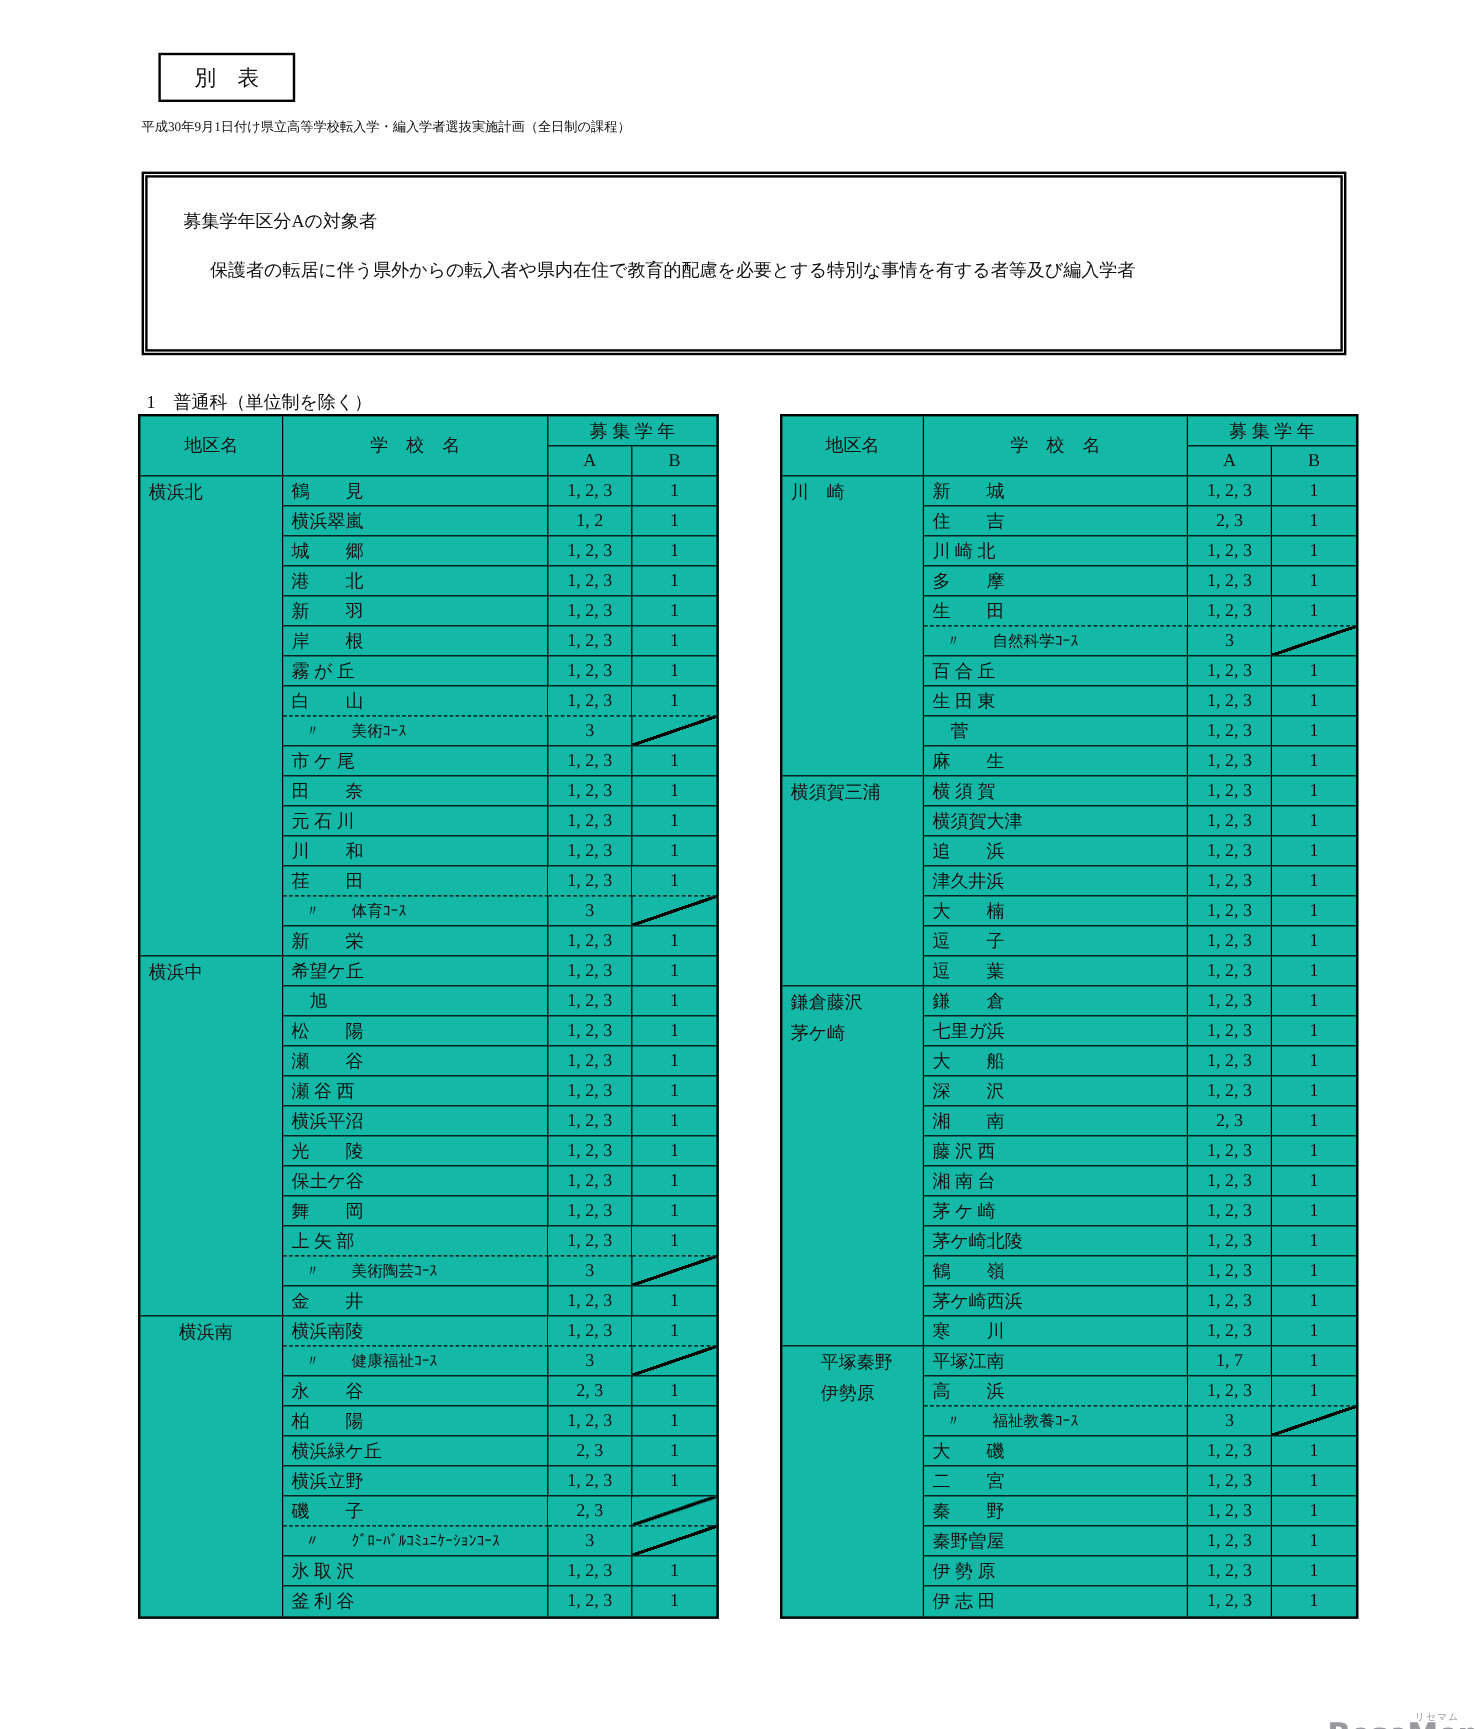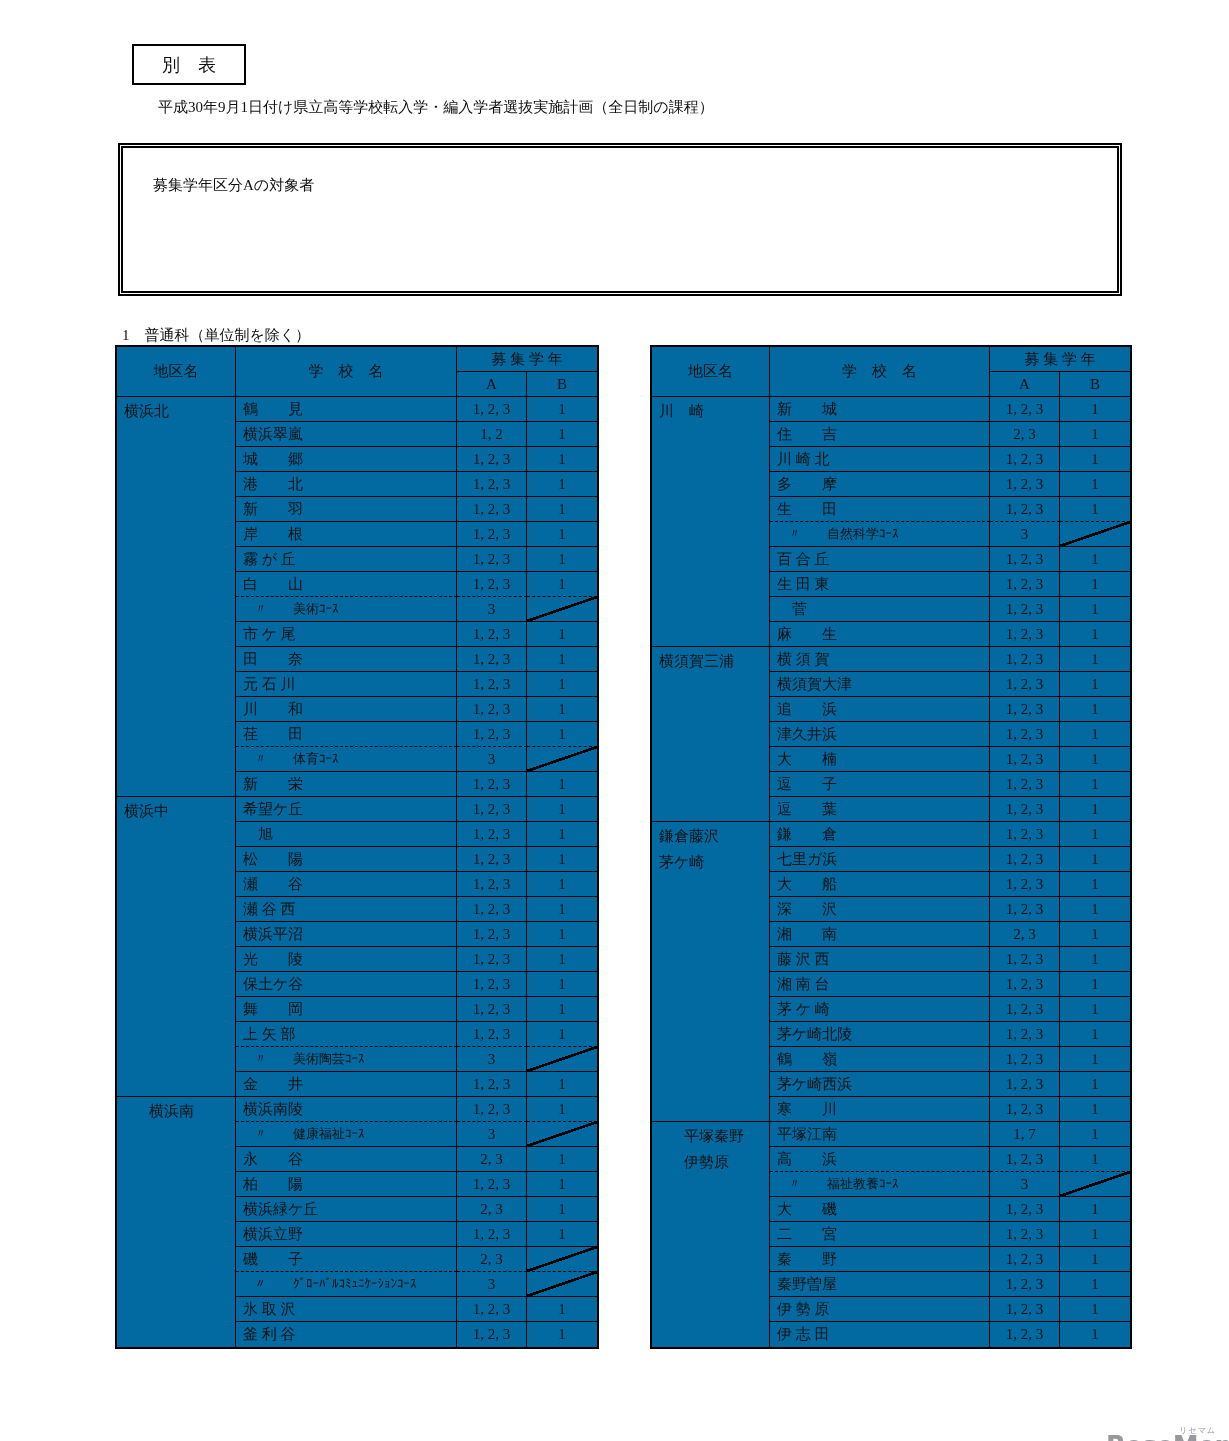--- a/index.html
+++ b/index.html
@@ -10,36 +10,36 @@
   }
   
   .tag-box{
     position:absolute;left:118px;top:44px;width:114px;height:41px;
     border:2px solid #000;box-sizing:border-box;
     display:flex;align-items:center;justify-content:center;
     font-size:18px;
     margin-left:14px;
   }
   
-  .doc-title{position:absolute;left:118px;top:98px;font-size:15px;margin-left:40px;}
+  .doc-title{position:absolute;left:118px;top:98px;font-size:11px;}
   
   .notice-box{
     position:absolute;left:118px;top:143px;width:1004px;height:153px;
     border:5px double #000;box-sizing:border-box;padding:9px 14px;
   }
   .notice-box p{margin:16px;font-size:15px;line-height:25px;}
   .notice-box p.indent{padding-left:22px;}
   .notice-box p.gap{margin-top:16px;}
   
   .section-heading{position:absolute;left:122px;top:326px;font-size:15px;}
   
   table.school-table{
     position:absolute;top:345px;border:2px solid #000;
     border-collapse:separate;border-spacing:0;table-layout:fixed;
-    background:#0369a1;
+    background:#14b8a6;
   }
   #school-table-0{left:115px;width:482px;}
   #school-table-1{left:650px;width:480px;}
   .school-table th,.school-table td{
     border-right:1px solid #000;border-bottom:1px solid #000;
     font-weight:normal;padding:0;overflow:hidden;box-sizing:border-box;
   }
   .school-table th:last-child,.school-table td:last-child{border-right:none;}
   .school-table th{height:25px;text-align:center;font-size:15px;}
   .school-table td{height:25px;font-size:15px;}
@@ -74,20 +74,21 @@
 <body>
 
 <div class="tag-box">
   <span>別　表</span>
 </div>
 
 <div class="doc-title">平成30年9月1日付け県立高等学校転入学・編入学者選抜実施計画（全日制の課程）</div>
 
 <div class="notice-box">
   <p>募集学年区分Aの対象者</p>
+  <p class="indent">保護者の転居に伴う県外からの転入者や県内在住で教育的配慮を必要とする特別な事情を有する者等及び編入学者</p>
 </div>
 
 <div class="section-heading">1　普通科（単位制を除く）</div>
 
 <table id="school-table-0" class="school-table">
   <colgroup>
       <col style="width:119px">
       <col style="width:221px">
       <col style="width:70px">
       <col style="width:70px">

